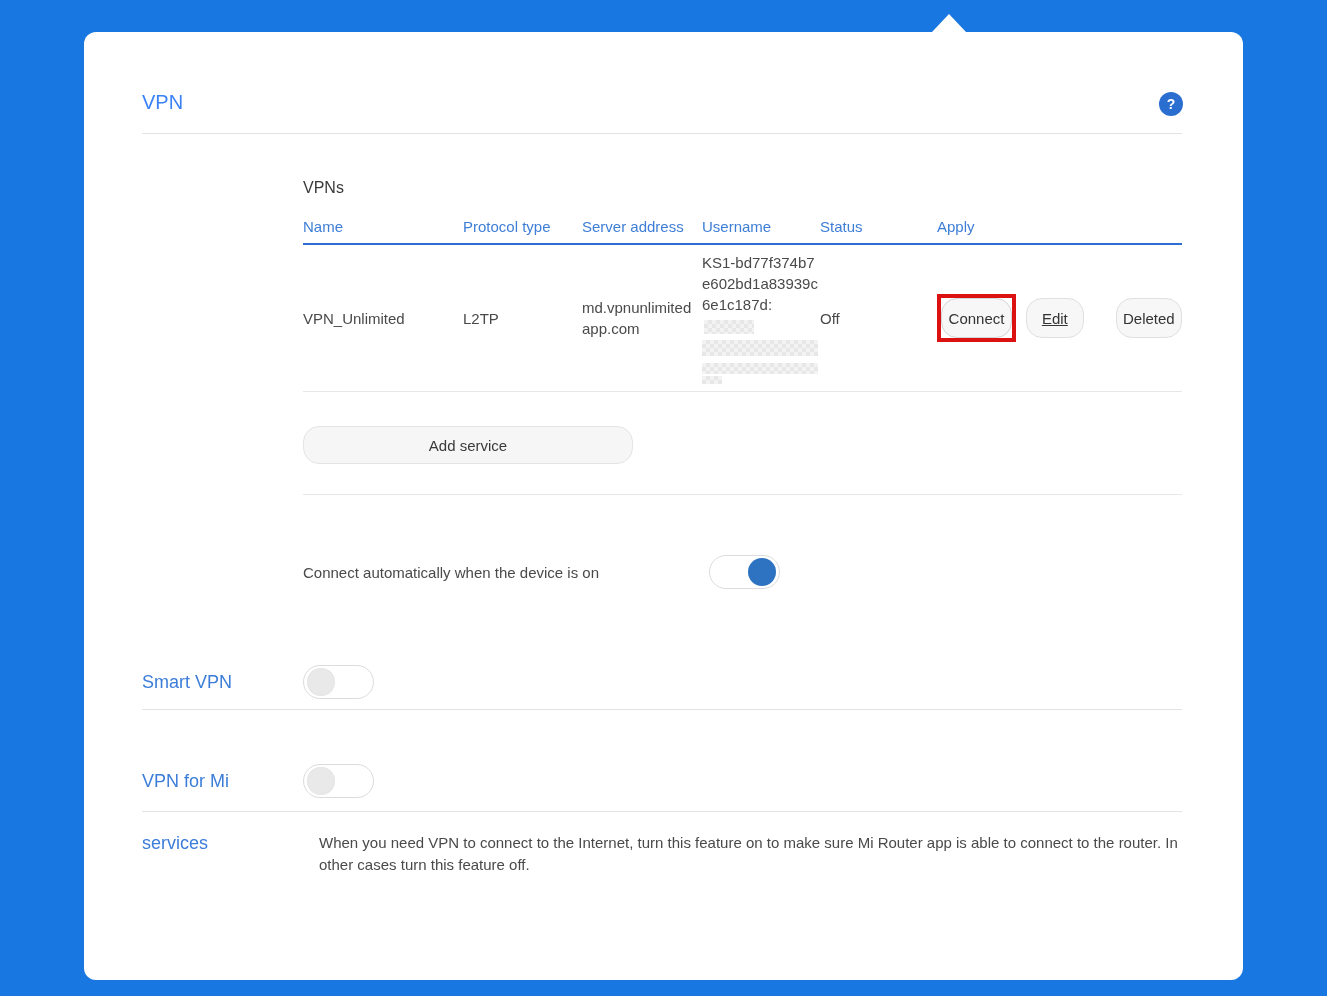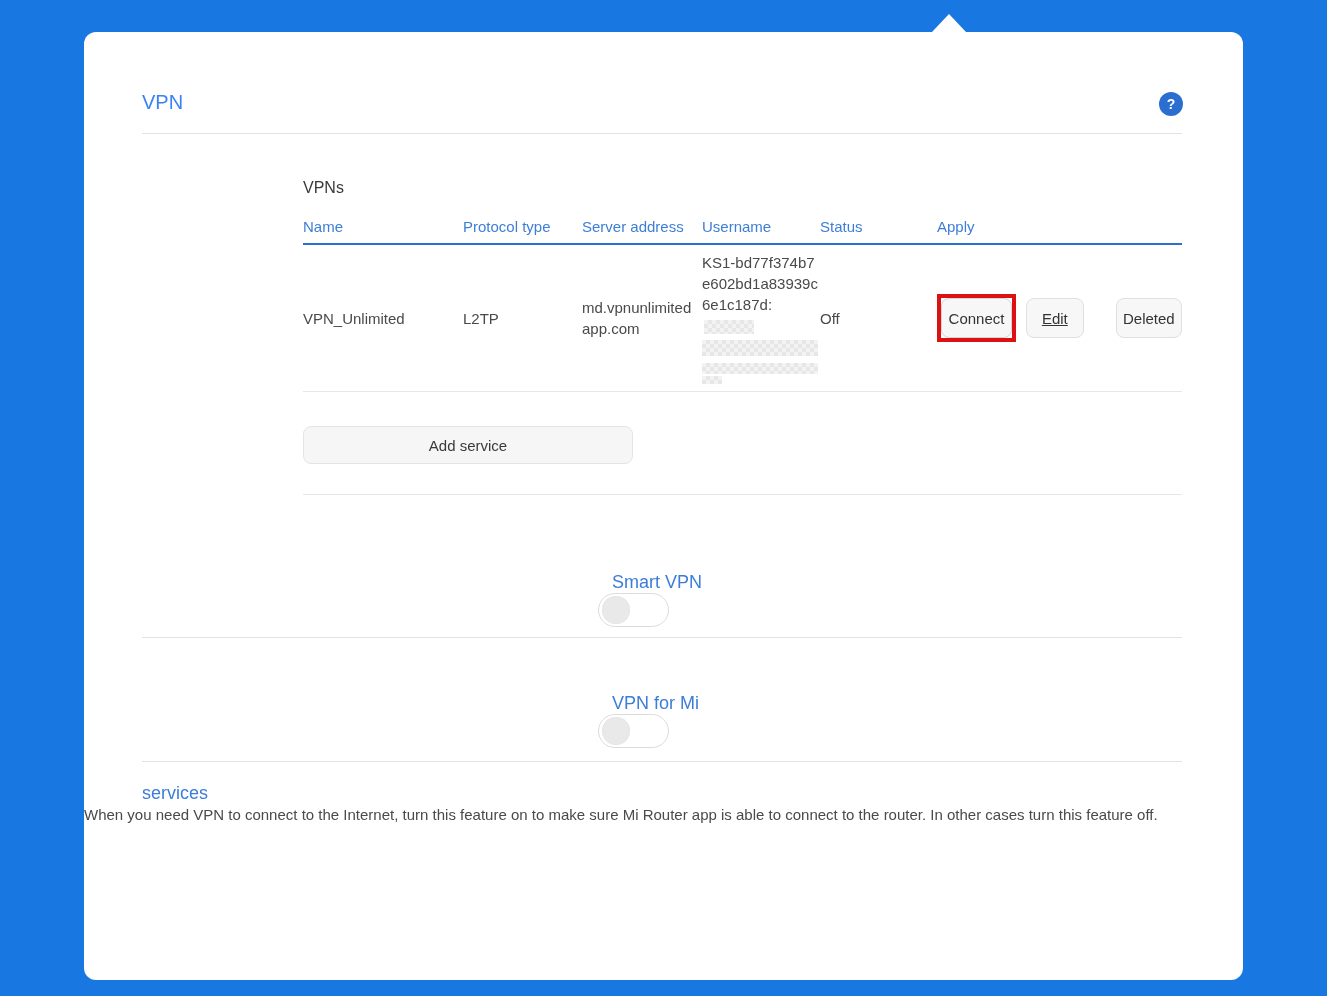--- a/index.html
+++ b/index.html
@@ -31,21 +31,21 @@
   .page-title { font-size:20px; line-height:24px; color:#3b82f6; font-weight:400; }
   .help-circle {
     width:24px; height:24px; border-radius:50%;
     background:#2a6fd0; color:#fff; font-size:14px; font-weight:bold;
     display:flex; align-items:center; justify-content:center;
     margin-top:2px; cursor:pointer;
   }
   .divider { border-top:1px solid #e3e3e3; margin:0 61px 0 58px; }
 
   
-  .section-row { display:flex;flex-direction:column; }
+  .section-row { display:flex; }
   .side {
     width:219px; padding-left:58px; flex:none;
     font-size:18px; line-height:22px; color:#3c7dd9;
   }
   .main { flex:1; padding-right:61px; }
 
   
   .vpns-title { margin:45px 61px 0 219px; font-size:16px; color:#3a3a3a; }
   .table-wrap { margin:21px 61px 0 219px; }
   .thead { display:flex; border-bottom:2px solid #2d6fd1; padding-bottom:8px; }
@@ -64,21 +64,21 @@
       linear-gradient(45deg,#e7e7e7 25%,#f3f3f3 25%,#f3f3f3 75%,#e7e7e7 75%);
     background-size:8px 8px; background-position:0 0,4px 4px;
     display:inline-block; vertical-align:middle;
   }
   .redact.inline { width:50px; height:14px; margin-left:2px; }
   .redact.bar1 { width:116px; height:16px; margin-top:4px; }
   .redact.bar2 { width:116px; height:11px; margin-top:6px; }
   .redact.stub { width:20px; height:8px; margin-top:2px; display:block; }
 
   .btn {
-    background:#f7f7f7; border:1px solid #e0e0e0; border-radius:8px;
+    background:#f7f7f7; border:1px solid #e0e0e0; border-radius:16px;
     font-family:"Liberation Sans", sans-serif;
     font-size:15px; color:#333; height:40px; cursor:pointer;
   }
   .btn-connect { width:71px; border-color:#d5d5d5; }
   .red-wrap { border:4px solid #dc1212; margin-right:10px; line-height:0; }
   .btn-edit { width:60px; margin-right:32px;text-decoration:underline; }
   .btn-delete { width:69px; }
   .apply-cell { display:flex; align-items:center; }
 
   .add-wrap { margin:0 61px 0 219px; padding:34px 0 30px 0; border-bottom:1px solid #e7e7e7; }
@@ -95,21 +95,21 @@
   .toggle.on .knob { right:3px; background:#2e73c2; }
   .toggle.off .knob { left:3px; background:#e9e9e9; box-shadow:inset 0 0 2px #dedede; }
 
   .auto-row { margin:60px 61px 0 219px; display:flex; align-items:center; }
   .auto-row .lbl { font-size:15px; color:#4a4a4a; margin-right:110px; }
 
   .smart-row { margin-top:76px; align-items:center; }
   .mi-row { margin-top:54px; align-items:center; }
   .desc { font-size:15px; line-height:22px; color:#4a4a4a; }
   .smart-desc { margin:32px 61px 0 219px; }
-  .services-row { margin-top:20px; }
+  .services-row { margin-top:20px;gap:16px; }
   .d-after-smart { margin-top:10px; }
   .d-after-mi { margin-top:13px; }
 </style>
 </head>
 <body>
 
 <div class="card">
   <div class="notch"></div>
 
   <div class="card-header">
@@ -151,20 +151,26 @@
         <button class="btn btn-edit">Edit</button>
         <button class="btn btn-delete">Deleted</button>
       </div>
     </div>
   </div>
 
   <div class="add-wrap">
     <button class="btn btn-add">Add service</button>
   </div>
 
+  <div class="auto-row">
+    <span class="lbl">Connect automatically when the device is on</span>
+    <div class="toggle on">
+      <div class="knob"></div>
+    </div>
+  </div>
 
   <div class="section-row smart-row">
     <div class="side">Smart VPN</div>
     <div class="main">
       <div class="toggle off">
         <div class="knob"></div>
       </div>
     </div>
   </div>
   <div class="divider d-after-smart"></div>

